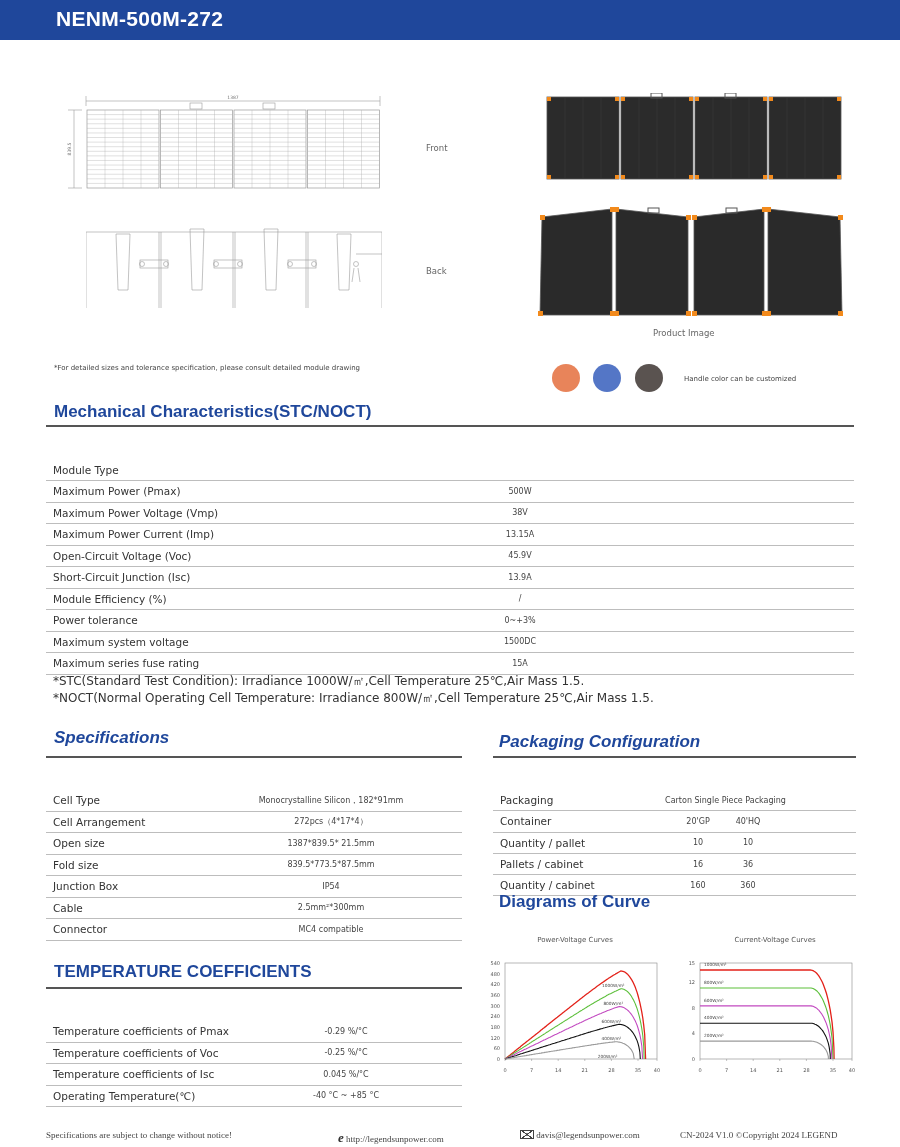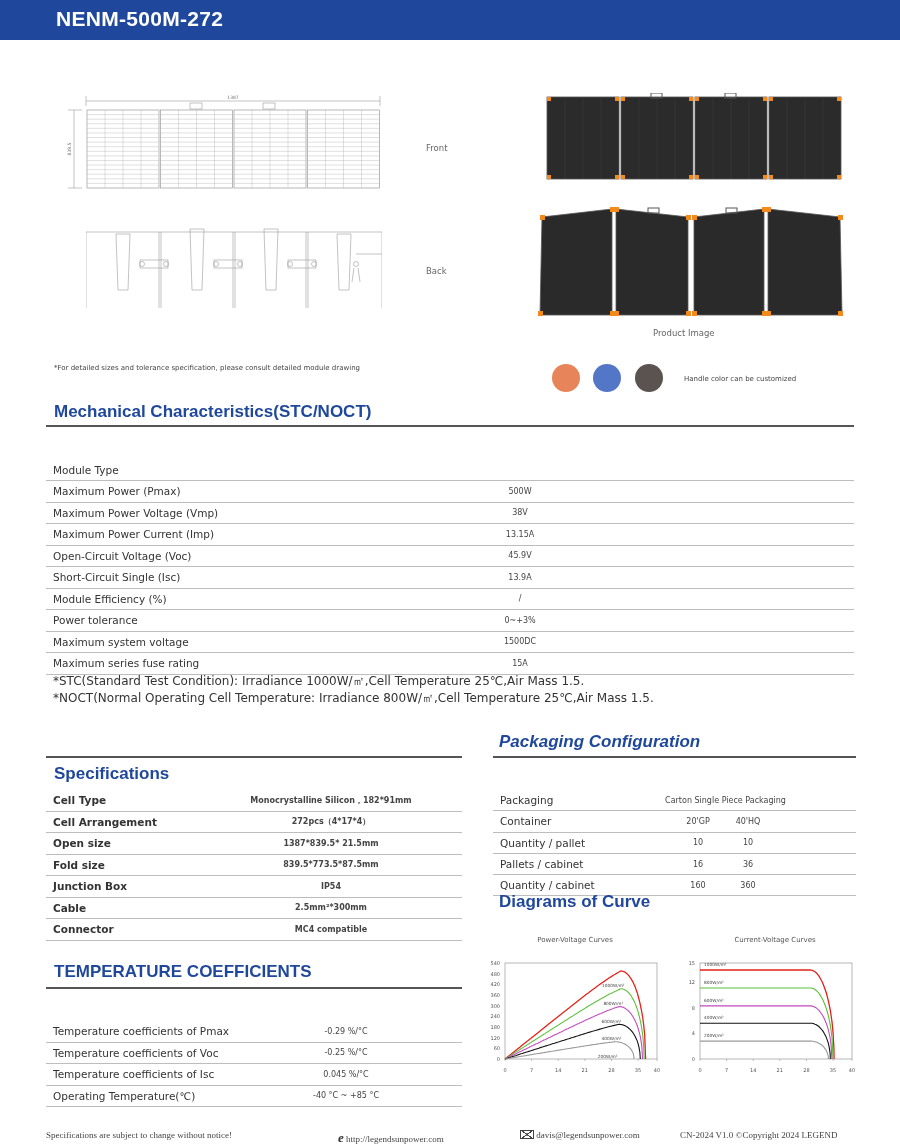--- a/index.html
+++ b/index.html
@@ -261,21 +261,21 @@
       </div>
       <div class="row" style="height: 21.5px;">
         <span class="lbl" style="padding-left: 7px;">Maximum Power Current (Imp)</span>
         <span class="val" style="left: 424px; width: 100px;">13.15A</span>
       </div>
       <div class="row" style="height: 21.5px;">
         <span class="lbl" style="padding-left: 7px;">Open-Circuit Voltage (Voc)</span>
         <span class="val" style="left: 424px; width: 100px;">45.9V</span>
       </div>
       <div class="row" style="height: 21.5px;">
-        <span class="lbl" style="padding-left: 7px;">Short-Circuit Single (Isc)</span>
+        <span class="lbl" style="padding-left: 7px;">Short-Circuit Junction (Isc)</span>
         <span class="val" style="left: 424px; width: 100px;">13.9A</span>
       </div>
       <div class="row" style="height: 21.5px;">
         <span class="lbl" style="padding-left: 7px;">Module Efficiency  (%)</span>
         <span class="val" style="left: 424px; width: 100px;">/</span>
       </div>
       <div class="row" style="height: 21.5px;">
         <span class="lbl" style="padding-left: 7px;">Power tolerance</span>
         <span class="val" style="left: 424px; width: 100px;">0~+3%</span>
       </div>
@@ -285,23 +285,23 @@
       </div>
       <div class="row" style="height: 21.5px;">
         <span class="lbl" style="padding-left: 7px; text-align: right;">Maximum series fuse rating</span>
         <span class="val" style="left: 424px; width: 100px;">15A</span>
       </div>
     </div>
 </div>
 <div class="footnote" style="left:53px;top:673px;">*STC(Standard Test Condition): Irradiance 1000W/㎡,Cell Temperature 25℃,Air Mass 1.5.</div>
 <div class="footnote" style="left:53px;top:690px;">*NOCT(Normal Operating Cell Temperature: Irradiance 800W/㎡,Cell Temperature 25℃,Air Mass 1.5.</div>
 
-<div class="section-title" style="left:54px;top:764px;">Specifications</div>
+<div class="section-title" style="left:54px;top:728px;font-style:italic;">Specifications</div>
 <div class="rule-dark" style="left:46px;top:756px;width:416px;"></div>
-<div class="tbl" style="left:46px;top:758px;width:416px;font-weight:bold;" id="spec-tbl">
+<div class="tbl" style="left:46px;top:758px;width:416px;" id="spec-tbl">
     <div class="row" style="height: 21.5px;">
       <span class="lbl">Cell Type</span>
       <span class="val" style="left: 200px; width: 170px;">Monocrystalline Silicon，182*91mm</span>
     </div>
     <div class="row" style="height: 21.5px;">
       <span class="lbl">Cell Arrangement</span>
       <span class="val" style="left: 200px; width: 170px;">272pcs（4*17*4）</span>
     </div>
     <div class="row" style="height: 21.5px;">
       <span class="lbl">Open size</span>

